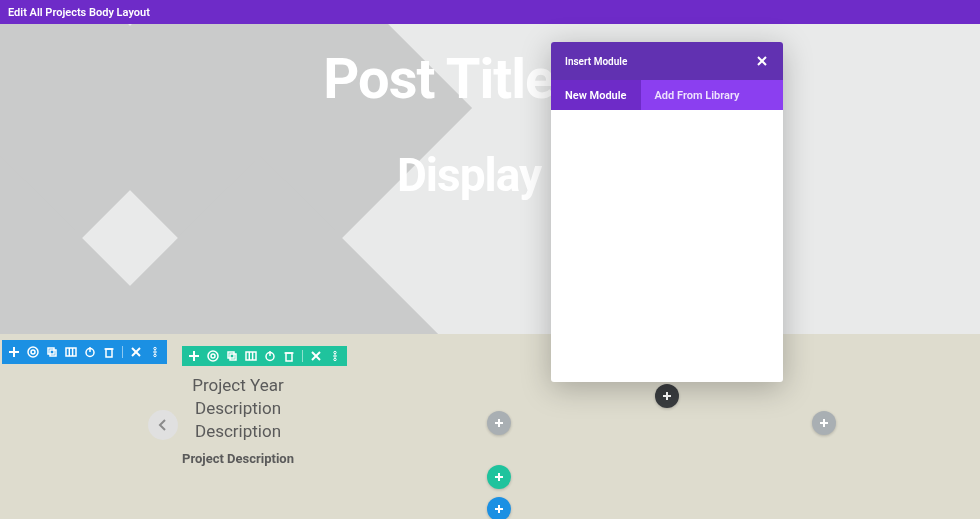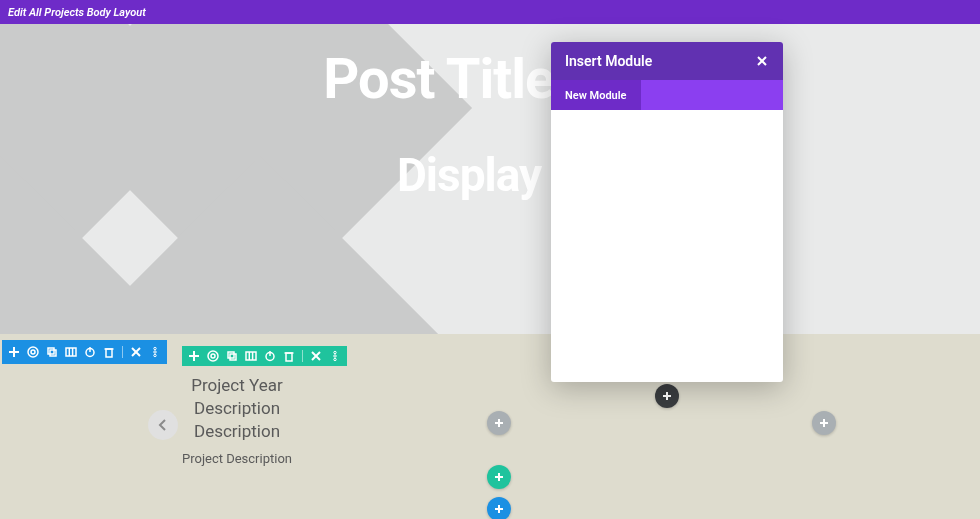--- a/index.html
+++ b/index.html
@@ -1,18 +1,18 @@
 <!DOCTYPE html>
 <html><head>
 <meta charset="utf-8">
 <style>
   * { margin: 0; padding: 0; box-sizing: border-box; font-family: -apple-system, BlinkMacSystemFont, "Segoe UI", Roboto, Arial, sans-serif; }
   body { width: 980px; height: 519px; overflow: hidden; position: relative; background: #e8e8e6; }
 
-  .topbar { position: absolute; top: 0; left: 0; right: 0; height: 18px; background: #6e2bc8; display: flex; align-items: center; padding: 12px 8px; z-index: 100; font-style: italic; }
+  .topbar { position: absolute; top: 0; left: 0; right: 0; height: 18px; background: #6e2bc8; display: flex; align-items: center; padding: 12px 8px; z-index: 100; }
   .topbar-title { color: #fff; font-size: 11px; font-weight: 600; }
 
   .hero { position: absolute; top: 18px; left: 0; right: 0; height: 316px; background: #e9eaea; overflow: hidden; }
   .chev { position: absolute; width: 300px; height: 300px; background: #cacbcb; transform: rotate(45deg); }
   .chev1 { left: -150px; top: -60px; }
   .chev2 { left: 110px; top: -60px; }
   .chev1b { left: -150px; top: 200px; }
   .chev2b { left: 110px; top: 200px; }
   .hero-title { position: absolute; top: 28px; left: 0; right: 0; text-align: center; font-size: 56px; font-weight: 700; color: #fff; letter-spacing: -1px; }
   .hero-sub { position: absolute; top: 130px; left: 0; right: 0; text-align: center; font-size: 46px; font-weight: 700; color: #fff; letter-spacing: -1px; }
@@ -23,35 +23,35 @@
   .section-toolbar .ti { width: 12px; height: 12px; display: flex; align-items: center; justify-content: center; cursor: pointer; }
   .section-toolbar .ti svg { stroke: #fff; fill: none; }
   .vbar { width: 1px; height: 12px; background: rgba(255,255,255,.5); }
 
   .row-toolbar { position: absolute; top: 346px; left: 182px; height: 20px; background: #1fc39d; display: flex; align-items: center; padding: 0 6px; gap: 7px; z-index: 29; }
   .row-toolbar .ti { width: 12px; height: 12px; display: flex; align-items: center; justify-content: center; cursor: pointer; }
   .row-toolbar .ti svg { stroke: #fff; fill: none; }
 
   .project-text { position: absolute; top: 374px; left: 182px; color: #5a5a5a; text-align: center; }
   .project-text .line { font-size: 17px; line-height: 1.35; }
-  .project-text .desc { font-size: 13px; margin-top: 8px; }
+  .project-text .desc { font-size: 13px; margin-top: 8px; font-weight: bold; }
 
   .add-circle { position: absolute; width: 24px; height: 24px; border-radius: 50%; display: flex; align-items: center; justify-content: center; cursor: pointer; box-shadow: 0 1px 3px rgba(0,0,0,.2); }
   .add-circle.gray { background: #a9afb3; }
   .add-circle.green { background: #1fc39d; }
   .add-circle.blue { background: #1b90e3; }
   .add-circle.dark { background: #3a3d40; }
   .add-circle svg { stroke: #fff; }
 
   .arrow-circle { position: absolute; width: 30px; height: 30px; border-radius: 50%; background: #e0e0e0; display: flex; align-items: center; justify-content: center; cursor: pointer; }
   .arrow-circle svg { stroke: #8a8a8a; fill: none; }
 
   .modal { position: absolute; top: 42px; left: 551px; width: 232px; height: 340px; background: #fff; border-radius: 3px; box-shadow: 0 6px 30px rgba(0,0,0,.25); z-index: 200; display: flex; flex-direction: column; }
   .modal-header { height: 38px; background: #6131b1; border-radius: 3px 3px 0 0; display: flex; align-items: center; justify-content: space-between; padding: 0 14px; }
-  .modal-header-title { color: #fff; font-size: 14px; font-weight: 600; }
+  .modal-header-title { color: #fff; font-size: 10px; font-weight: 600; }
   .modal-close { width: 14px; height: 14px; cursor: pointer; display: flex; align-items: center; justify-content: center; }
   .modal-close svg { stroke: #fff; }
   .modal-tabs { height: 30px; background: #8b3ff0; display: flex; }
   .modal-tab { flex: 0 0 auto; padding: 1px 14px; display: flex; align-items: center; color: rgba(255,255,255,.85); font-size: 11px; font-weight: 600; cursor: pointer; }
   .modal-tab.active { background: #6e2bc8; color: #fff; }
   .modal-body { flex: 1; padding: 12px; }
   .modal-search { width: 100%; height: 22px; background: #eff0f0; border: none; border-radius: 2px; padding: 0 8px; font-size: 11px; color: #666; outline: none; }
   .module-grid { margin-top: 10px; display: flex; }
   .module-card { position: relative; width: 85px; height: 36px; background: #ebeceb; border-radius: 2px; display: flex; flex-direction: column; align-items: center; justify-content: center; cursor: pointer; gap: 2px; }
   .module-card .mc-icon { width: 14px; height: 14px; }
@@ -236,14 +236,15 @@
     <span class="modal-header-title">Insert Module</span>
     <span class="modal-close">
       <svg width="12" height="12" viewBox="0 0 12 12" stroke-width="2">
           <line x1="2" y1="2" x2="10" y2="10"></line>
           <line x1="10" y1="2" x2="2" y2="10"></line>
         </svg>
     </span>
   </div>
   <div class="modal-tabs">
     <div class="modal-tab active">New Module</div>
+    <div class="modal-tab">Add From Library</div>
   </div>
 </div>
 
 </body></html>

